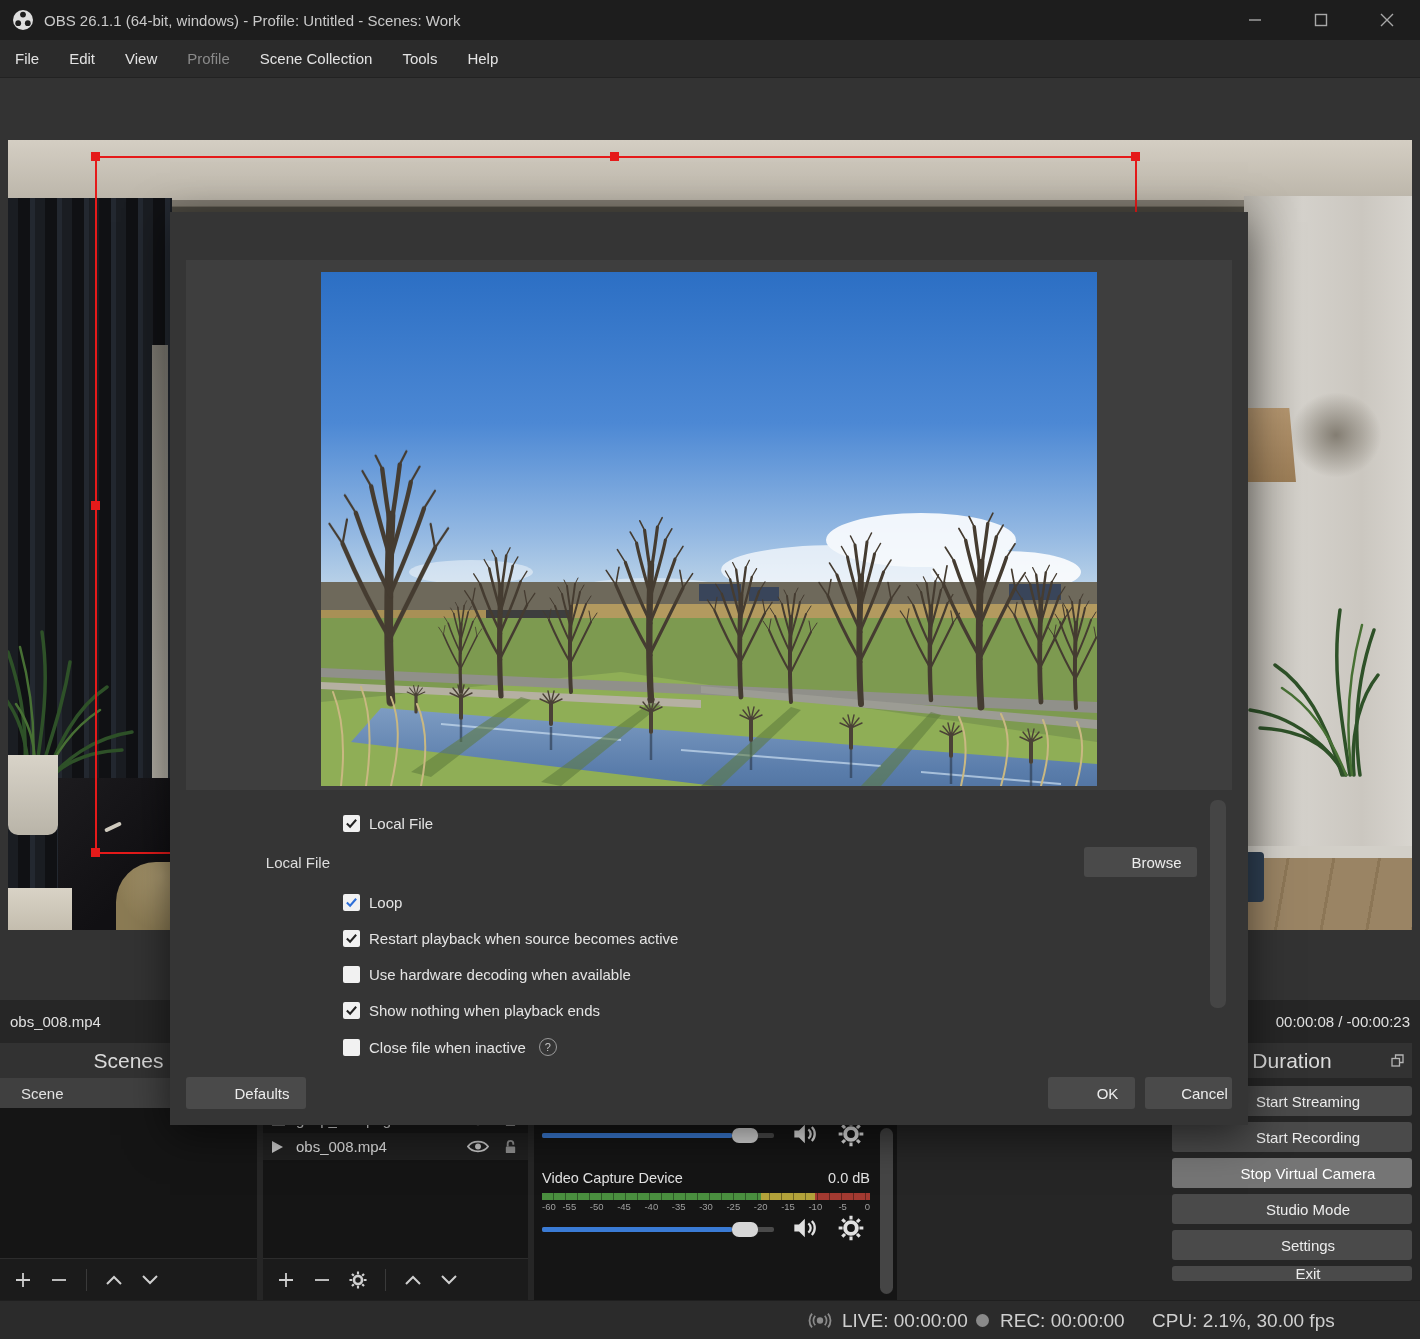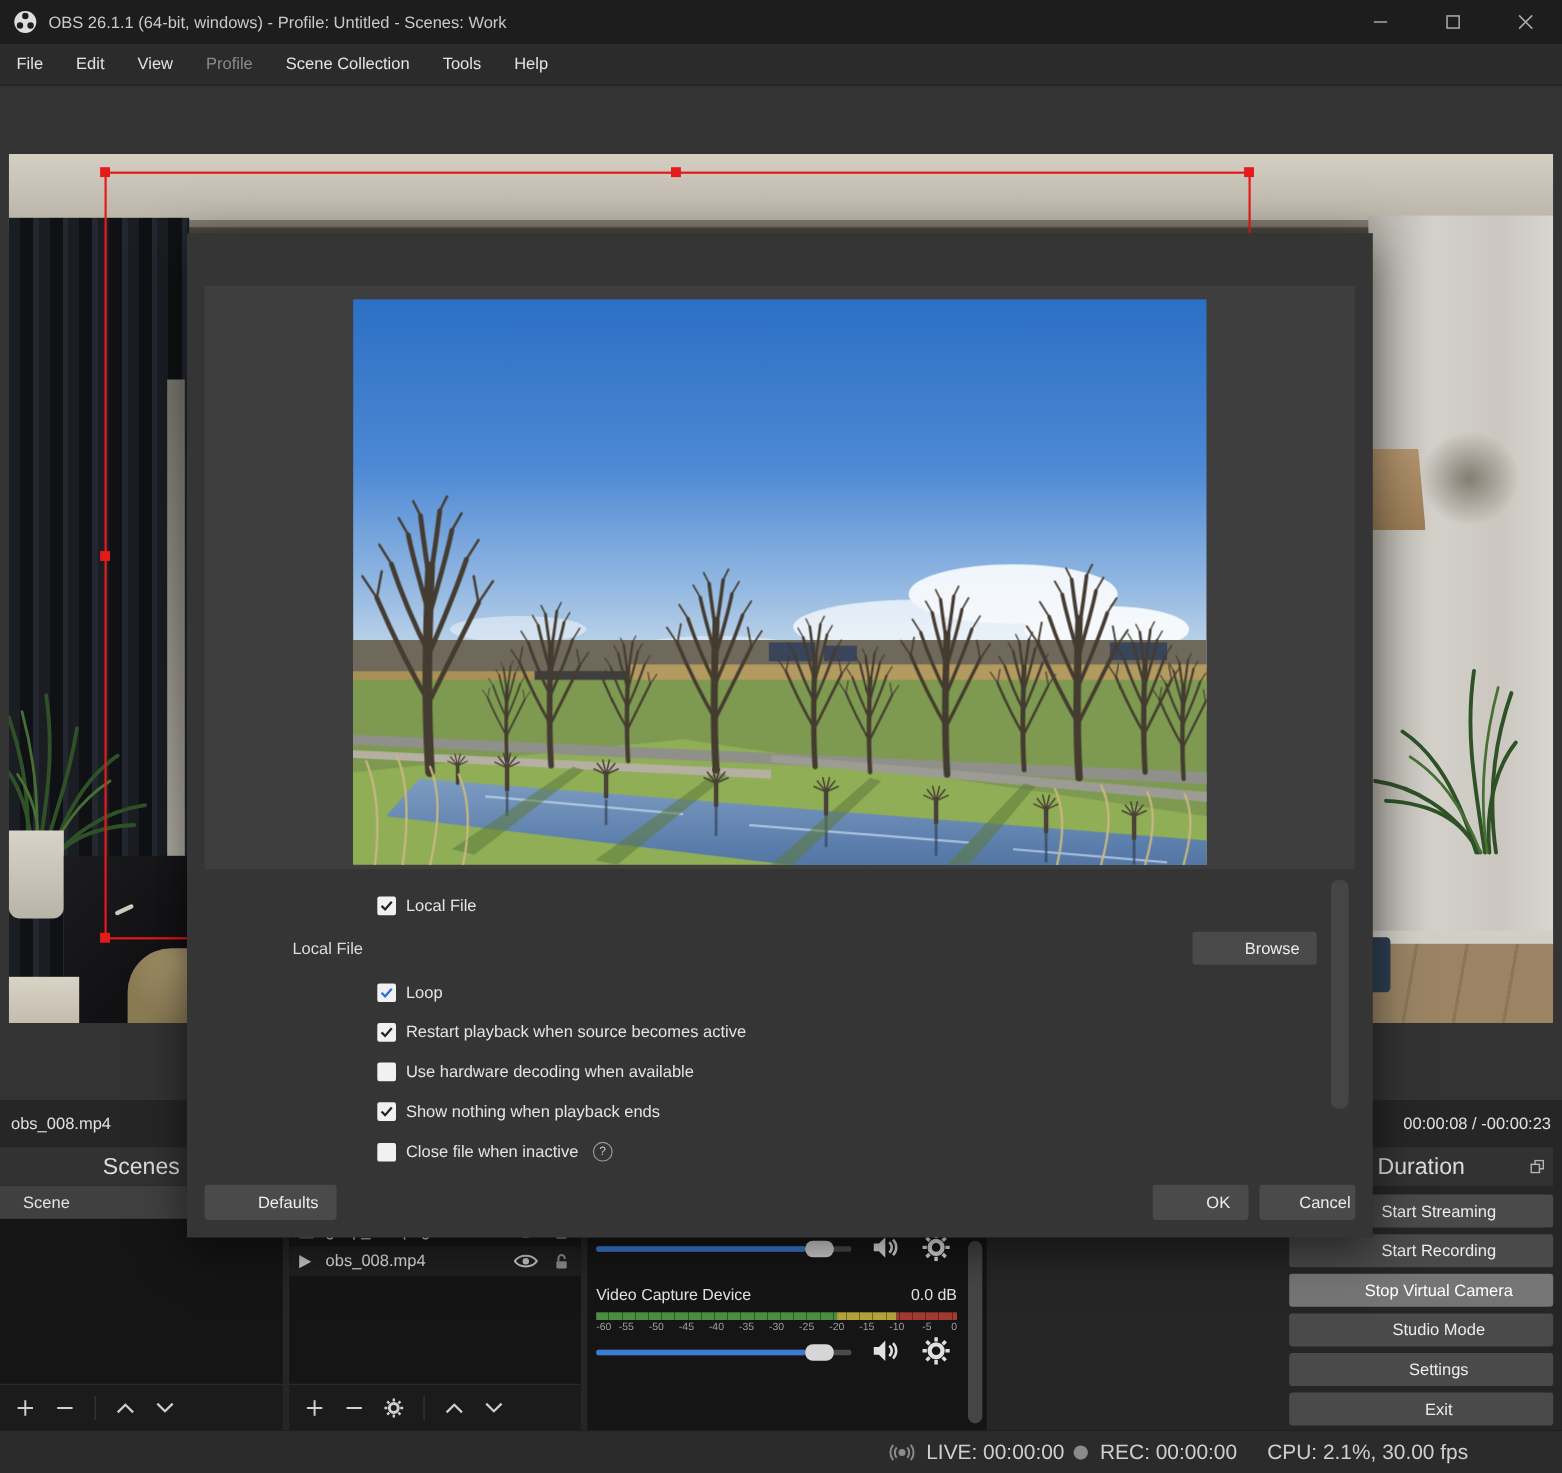--- a/index.html
+++ b/index.html
@@ -385,21 +385,21 @@
       <svg class="abs" style="right:8px;top:11px" width="13" height="13" viewBox="0 0 13 13">
         <rect x="1" y="4.5" width="7.5" height="7.5" fill="none" stroke="#b5b5b5" stroke-width="1.3"></rect>
         <path d="M4.5 4.5 V1 H12 V8.5 H8.5" fill="none" stroke="#b5b5b5" stroke-width="1.3"></path>
         </svg>
     </div>
     <div class="btn" style="left:0;top:43px;width:240px;height:30px">Start Streaming</div>
     <div class="btn" style="left:0;top:79px;width:240px;height:30px">Start Recording</div>
     <div class="btn active" style="left:0;top:115px;width:240px;height:30px">Stop Virtual Camera</div>
     <div class="btn" style="left:0;top:151px;width:240px;height:30px">Studio Mode</div>
     <div class="btn" style="left:0;top:187px;width:240px;height:30px">Settings</div>
-    <div class="btn" style="left:0;top:223px;width:240px;height:30px">Exit</div>
+    <div class="btn" style="left:0;top:223px;width:240px;height:15px">Exit</div>
   </div>
 
   <div class="abs statusbar">
     <div class="statusitem" style="left:806px">
       <svg width="28" height="17" viewBox="0 0 26 16" style="margin-right:8px">
         <circle cx="13" cy="8" r="3" fill="#8a8a8a"></circle>
         <path d="M8.5 3.5 a7 7 0 0 0 0 9 M17.5 3.5 a7 7 0 0 1 0 9 M5.5 1.5 a10 10 0 0 0 0 13 M20.5 1.5 a10 10 0 0 1 0 13" stroke="#8a8a8a" stroke-width="1.7" fill="none"></path>
         </svg>
       <span>LIVE: 00:00:00</span>
     </div>

